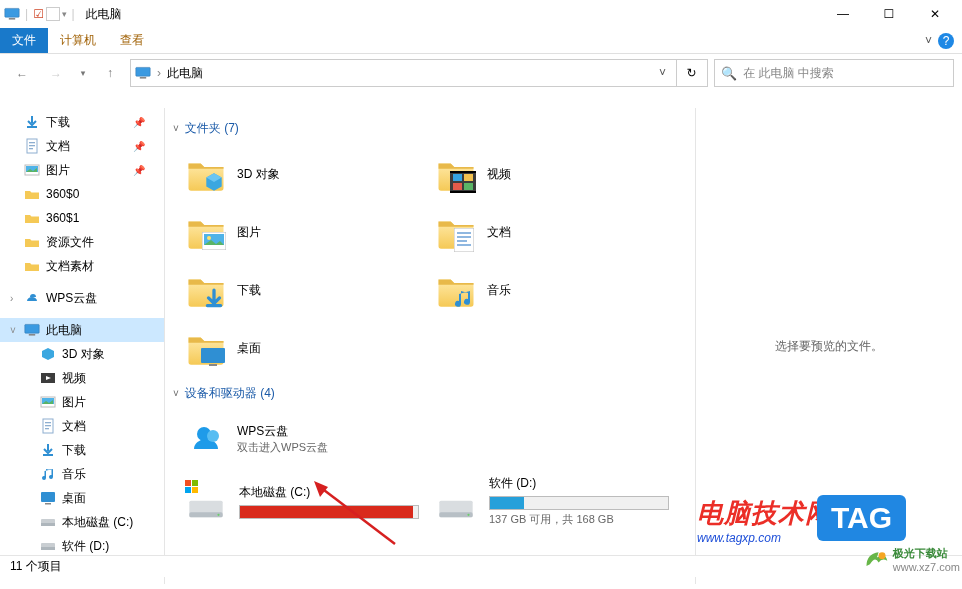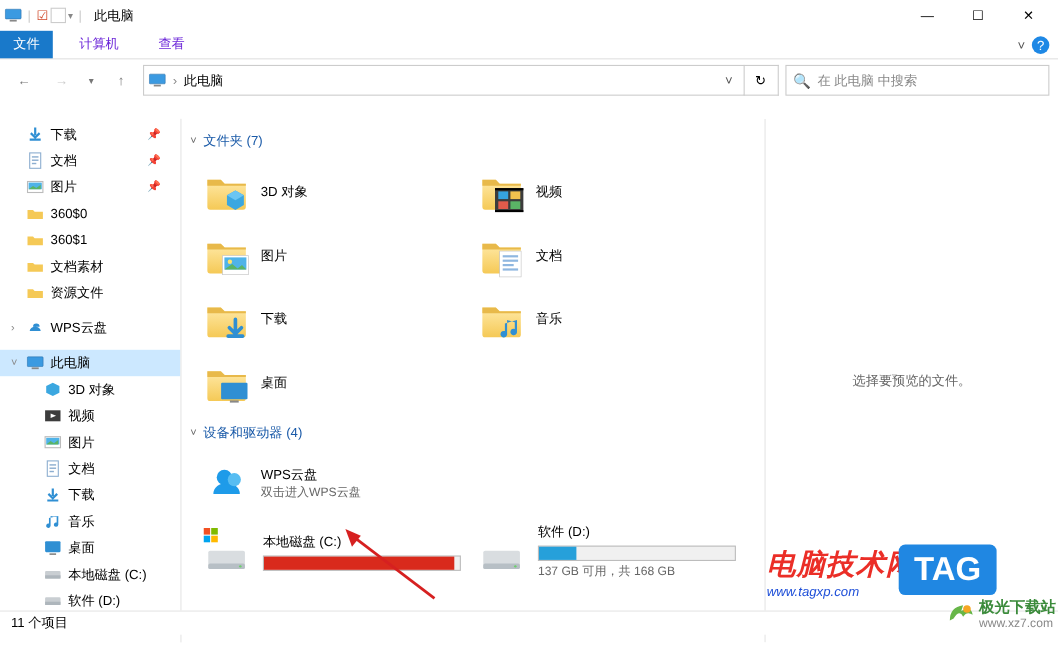--- a/index.html
+++ b/index.html
@@ -9,21 +9,21 @@
 .titlebar { height: 28px; display: flex; align-items: center; padding: 0 4px; background: #fff; }
 .titlebar .qat { display: flex; align-items: center; gap: 2px; }
 .titlebar .qat .pcicon { width: 16px; height: 16px; }
 .titlebar .title { margin-left: 8px; }
 .titlebar .winbtns { margin-left: auto; display: flex; }
 .titlebar .winbtns .wb { width: 46px; height: 28px; display: flex; align-items: center; justify-content: center; }
 
 
 .ribbon { height: 26px; display: flex; align-items: stretch; border-bottom: 1px solid #e0e0e0; }
 .ribbon .file { background: #1979ca; color: #fff; padding: 0 12px; display: flex; align-items: center; }
-.ribbon .tab { padding: 0 12px; display: flex; align-items: center; color: #6d28d9; margin-left: 12px; }
+.ribbon .tab { padding: 0 12px; display: flex; align-items: center; color: #a16207; }
 .ribbon .rside { margin-left: auto; display: flex; align-items: center; gap: 6px; padding-right: 8px; }
 .ribbon .chev { color: #555; }
 .ribbon .help { width: 16px; height: 16px; background: #1e88e5; border-radius: 50%; color: #fff; display: flex; align-items: center; justify-content: center; }
 
 
 .navbar { height: 38px; display: flex; align-items: center; gap: 6px; padding: 4px 8px; }
 .navbar .navbtn { width: 28px; height: 28px; display: flex; align-items: center; justify-content: center; color: #777; }
 .navbar .addr { flex: 1; height: 28px; border: 1px solid #ccc; display: flex; align-items: center; padding: 0 4px; gap: 6px; }
 .navbar .addr .dd { margin-left: auto; color: #555; padding: 0 6px; }
 .navbar .refresh { width: 32px; height: 28px; border: 1px solid #ccc; display: flex; align-items: center; justify-content: center; border-left: none; margin-left: -7px; }
@@ -67,21 +67,21 @@
 
 .folder-svg { width: 42px; height: 42px; }
 .drive-svg { width: 42px; height: 30px; }
 
 
 .wm1 { position: absolute; right: 130px; bottom: 44px; text-align: left; pointer-events: none; }
 .wm1 .l1 { font-size: 26px; font-weight: bold; color: #eb2e27; font-style: italic; letter-spacing: 1px; }
 .wm1 .l2 { font-size: 12px; color: #1d4ed8; font-style: italic; }
 .wm2 { position: absolute; right: 56px; bottom: 48px; background: #2087e2; color: #fff; font-size: 30px; font-weight: bold; padding: 6px 14px; border-radius: 6px; pointer-events: none; margin-top: 44px; }
 .wm3 { position: absolute; right: 2px; bottom: 16px; display: flex; align-items: center; gap: 4px; pointer-events: none; }
-.wm3 .t1 { color: #3b8b3b; font-size: 14px; font-weight: bold; }
+.wm3 .t1 { color: #3b8b3b; font-size: 11px; font-weight: bold; }
 .wm3 .t2 { color: #888; font-size: 11px; }
 
 .arrow { position: absolute; left: 310px; bottom: 40px; pointer-events: none; }
 .ic { width: 16px; height: 16px; flex-shrink: 0; }
 </style>
 </head>
 <body>
 
 <svg width="0" height="0" style="position:absolute">
 <defs>
@@ -191,27 +191,27 @@
       <div class="tree-row">
         <svg class="ic" viewBox="0 0 16 16">
           <path d="M1 5 h5 l1.5 1.5 H15 V13 H1 Z" fill="#f5c956"></path>
         </svg>
         <span>360$1</span>
       </div>
       <div class="tree-row">
         <svg class="ic" viewBox="0 0 16 16">
           <path d="M1 5 h5 l1.5 1.5 H15 V13 H1 Z" fill="#f5c956"></path>
         </svg>
+        <span>资源文件</span>
+      </div>
+      <div class="tree-row">
+        <svg class="ic" viewBox="0 0 16 16">
+          <path d="M1 5 h5 l1.5 1.5 H15 V13 H1 Z" fill="#f5c956"></path>
+        </svg>
         <span>文档素材</span>
-      </div>
-      <div class="tree-row">
-        <svg class="ic" viewBox="0 0 16 16">
-          <path d="M1 5 h5 l1.5 1.5 H15 V13 H1 Z" fill="#f5c956"></path>
-        </svg>
-        <span>资源文件</span>
       </div>
       <div class="tree-row" style="margin-top: 8px;">
         <span class="chev">›</span>
         <svg class="ic" viewBox="0 0 16 16">
           <path d="M3 11 a5 4 0 0 1 10 0 H3 Z M6 7 a3 3 0 0 1 6 0" fill="#2f8fd3"></path>
         </svg>
         <span>WPS云盘</span>
       </div>
       <div class="tree-row active" style="margin-top: 8px;">
         <span class="chev">˅</span>

